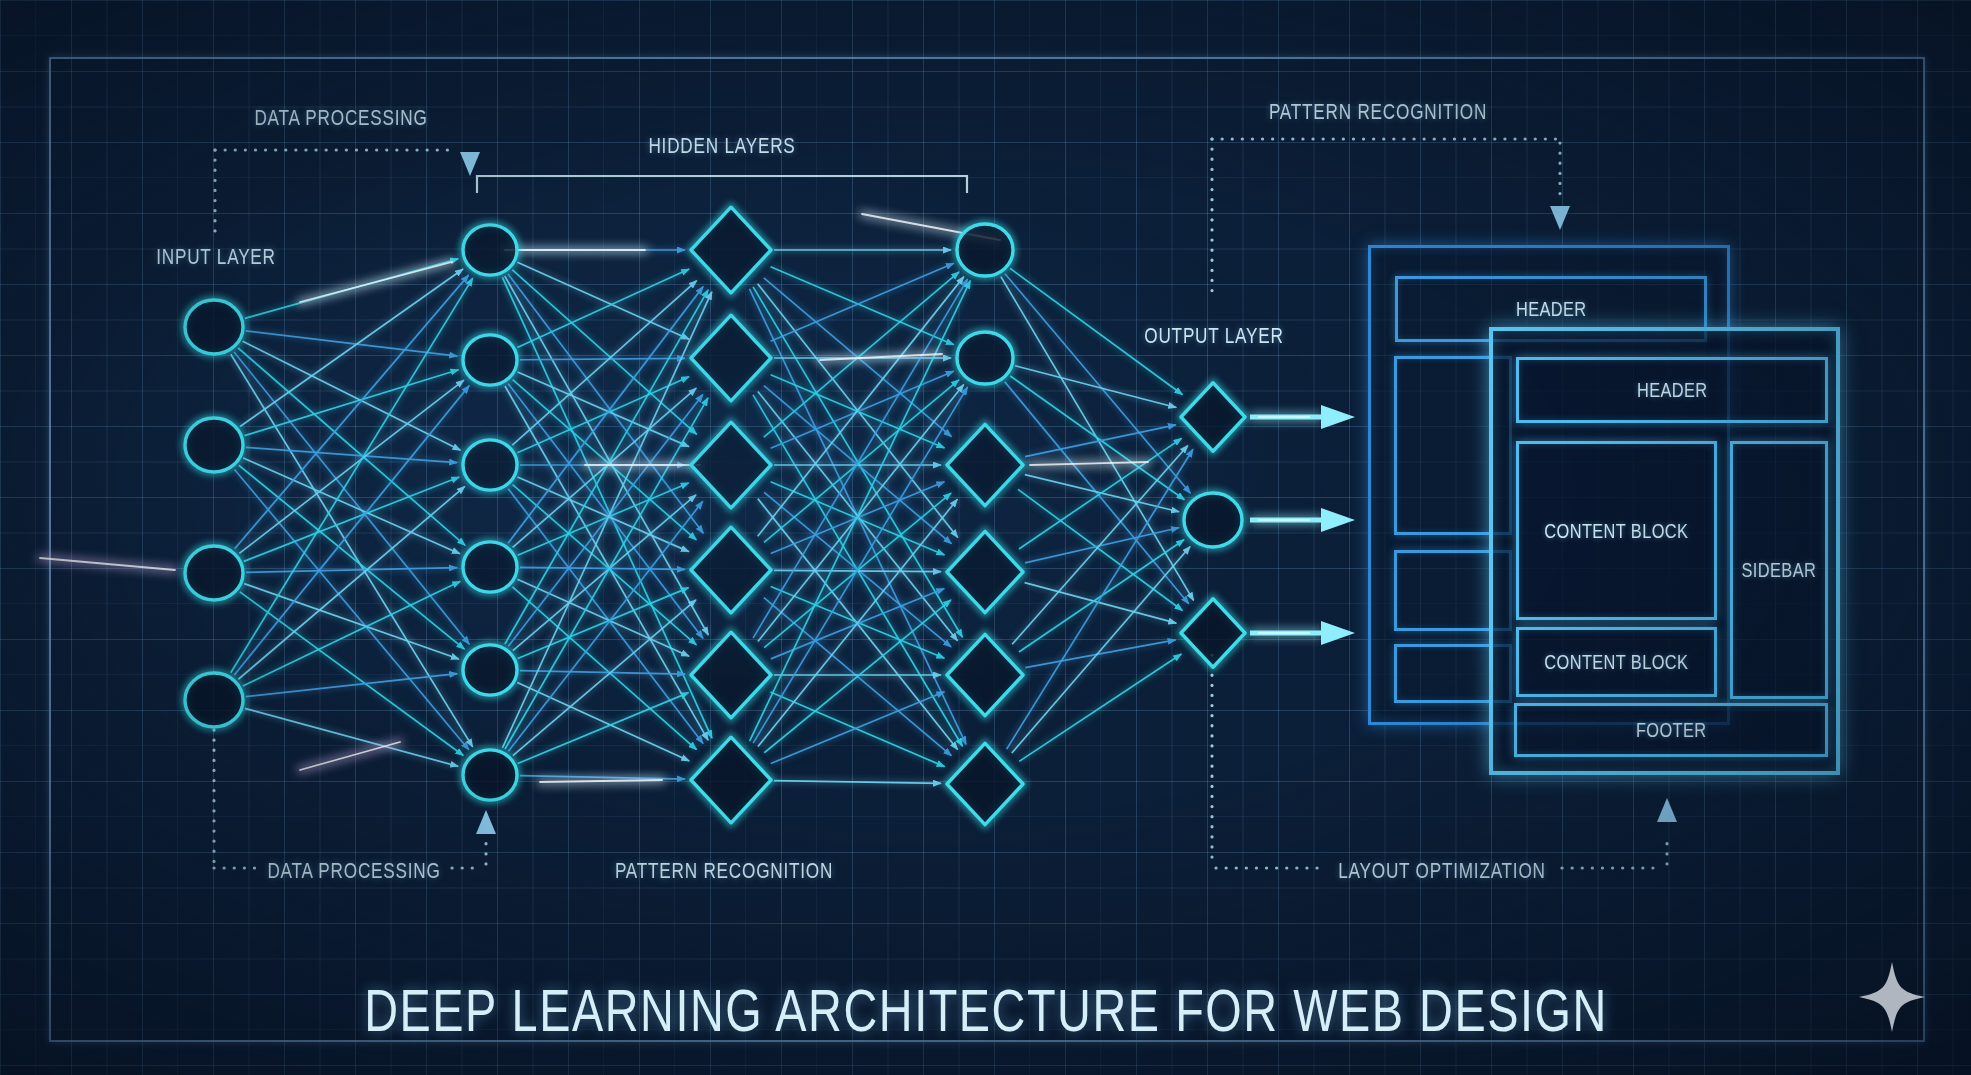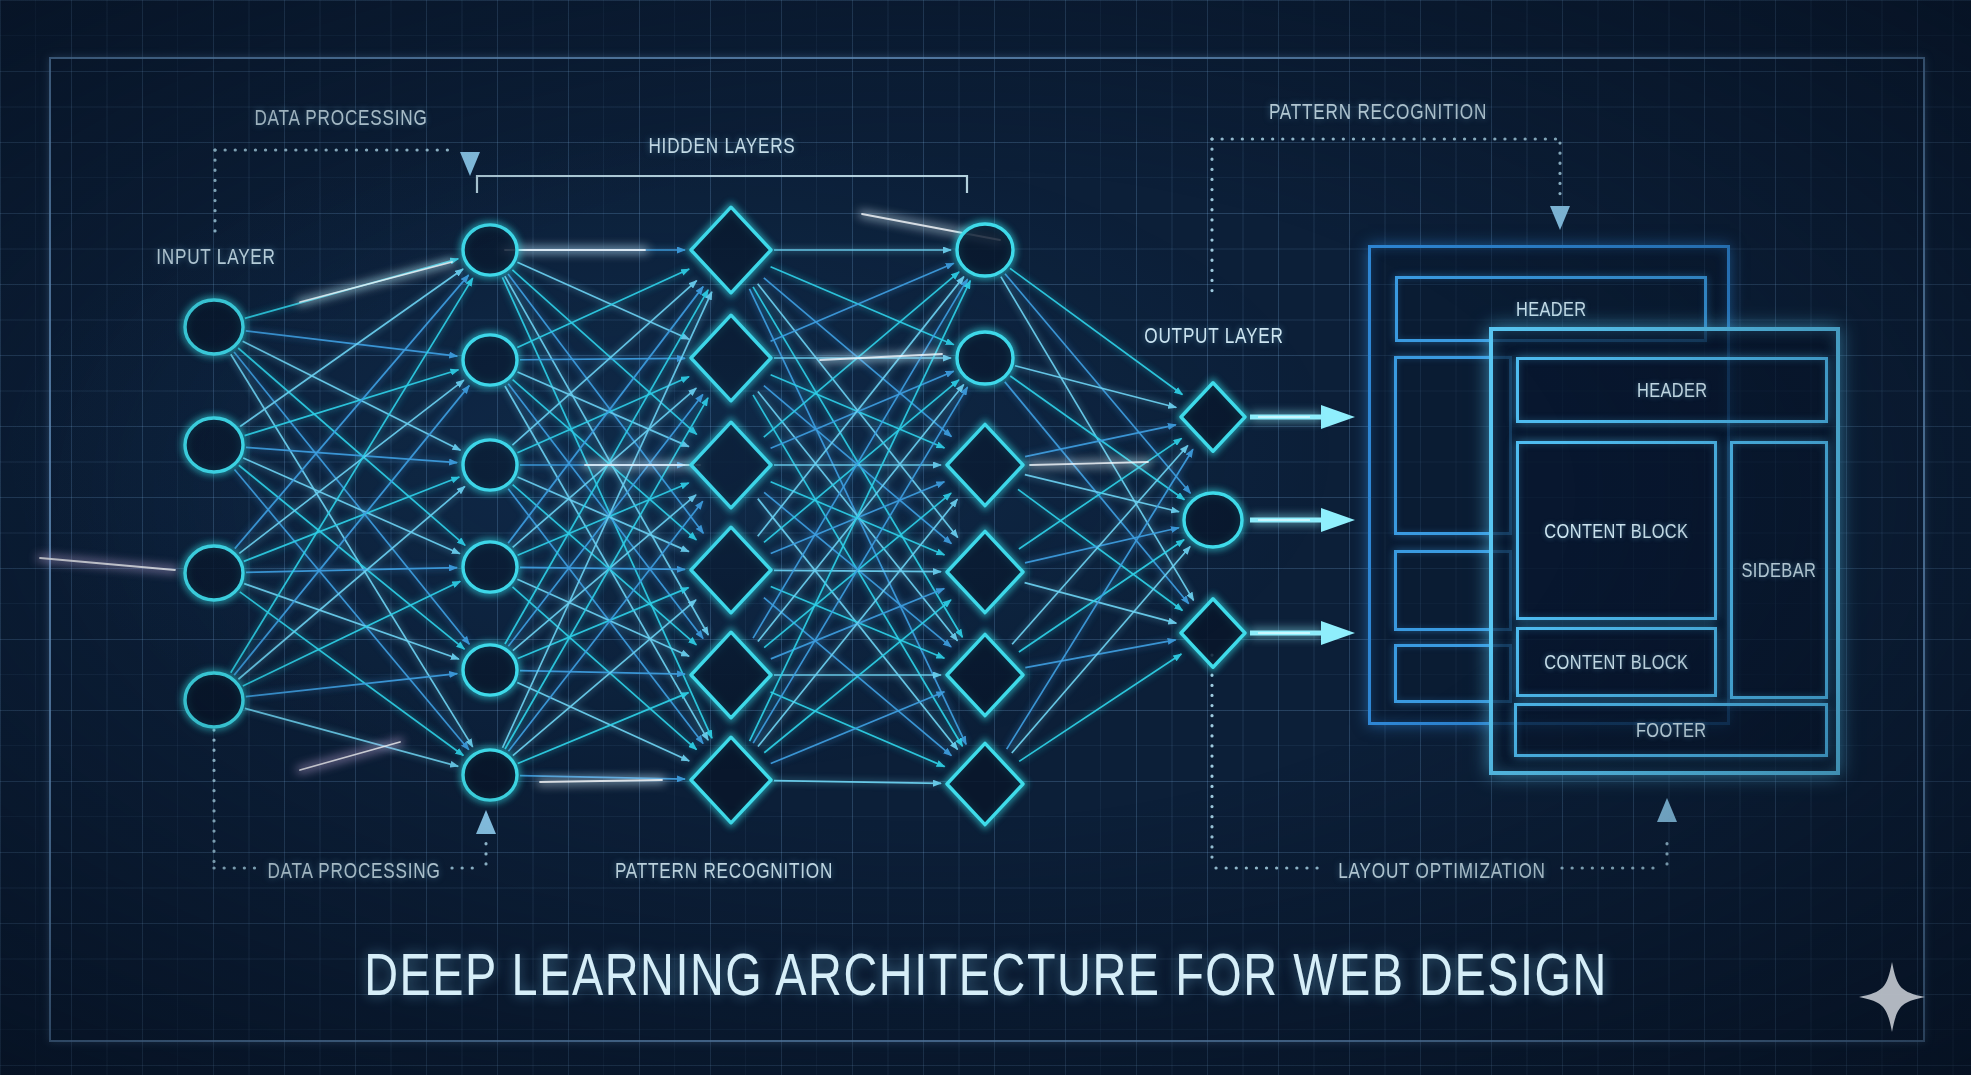--- a/index.html
+++ b/index.html
@@ -25,20 +25,21 @@
     color:#cfe7f2;font-size:22px;letter-spacing:1px;
     transform:translate(-50%,-50%);
     text-shadow:0 0 7px rgba(120,200,240,.5);
   }
   .cond{display:inline-block;transform:scaleX(.78);}
   #page-title{
     position:absolute;z-index:6;white-space:nowrap;
     color:#d6eef8;font-size:60px;letter-spacing:2px;
     transform:translate(-50%,-50%);
     text-shadow:0 0 14px rgba(130,210,250,.45);
+    margin-top:36px;
   }
   .win{position:absolute;box-sizing:border-box;background:rgba(10,26,48,.55);}
   #win-back{
     left:1368px;top:245px;width:362px;height:480px;z-index:3;
     border:3px solid #2e86d4;
     box-shadow:0 0 14px rgba(46,134,212,.6), inset 0 0 12px rgba(46,134,212,.3);
   }
   #win-back .inner{
     position:absolute;box-sizing:border-box;border:3px solid #3a9ae0;
     box-shadow:0 0 8px rgba(58,154,224,.45), inset 0 0 6px rgba(58,154,224,.25);

